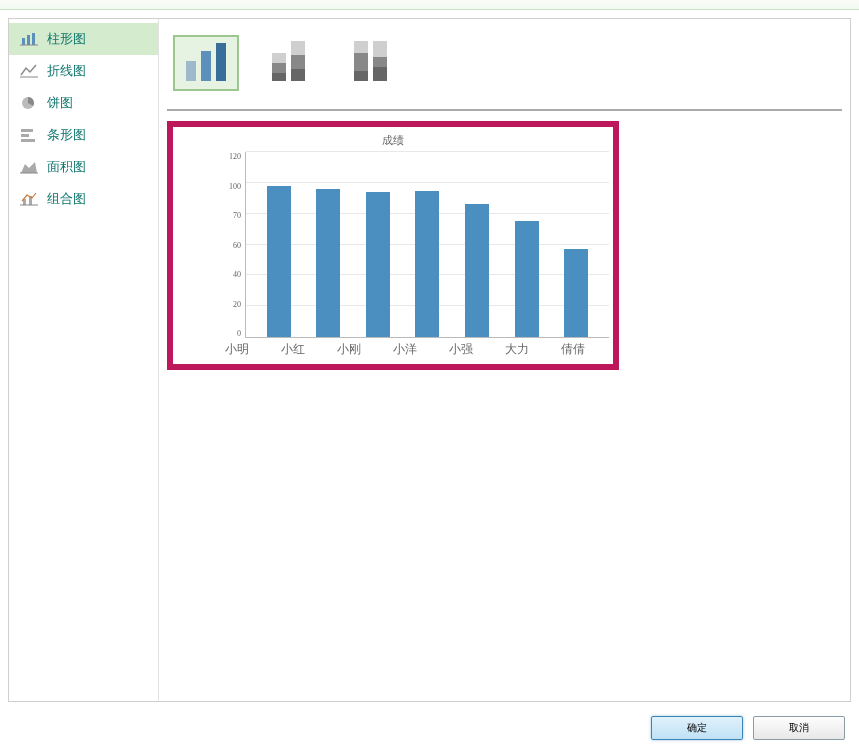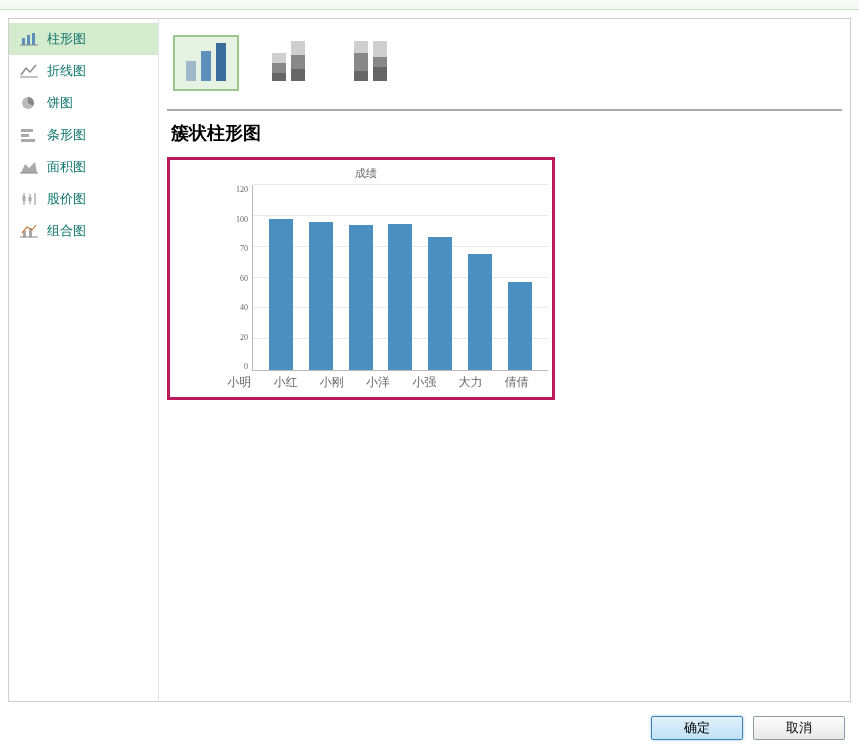--- a/index.html
+++ b/index.html
@@ -32,34 +32,34 @@
 .subtype.stack .b { width: 14px; display: flex; flex-direction: column; }
 .subtype.stack .seg { width: 100%; }
 .subtype.stack .s1 { background: #cfcfcf; }
 .subtype.stack .s2 { background: #888; }
 .subtype.stack .s3 { background: #666; }
 
 .divider { border-top: 2px solid #aaa; margin-bottom: 10px; }
 
 .section-title { font-size: 18px; font-weight: bold; padding: 0 4px 12px 4px; }
 
-.preview-frame { border: 3px solid #be185d; width: 388px; padding: 6px 4px 4px 14px; }
+.preview-frame { border: 6px solid #be185d; width: 452px; padding: 6px 4px 4px 4px; }
 .preview-title { text-align: center; font-size: 11px; color: #666; font-family: SimSun; margin-bottom: 4px; }
 
 .chart { position: relative; height: 186px; display: flex; margin-left: 44px; }
 .y-axis { width: 24px; display: flex; flex-direction: column; justify-content: space-between; align-items: flex-end; padding-right: 4px; font-size: 8px; color: #666; font-family: SimSun; }
 .plot { flex: 1; position: relative; border-left: 1px solid #bbb; border-bottom: 1px solid #bbb; }
 .grid-line { position: absolute; left: 0; right: 0; border-top: 1px solid #e8e8e8; }
 .bars { position: absolute; left: 0; right: 0; bottom: 0; top: 0; display: flex; align-items: flex-end; justify-content: space-around; padding: 0 8px; }
 .bar { width: 24px; background: #4a8fc0; }
 
 .x-axis { display: flex; margin-left: 24px; justify-content: space-around; padding: 3px 8px 2px 8px; font-size: 12px; color: #666; font-family: SimSun; }
 
 .footer { height: 36px; display: flex; justify-content: flex-end; align-items: center; gap: 10px; padding-right: 14px; background: #fff; }
-.btn { width: 92px; height: 24px; border: 1px solid #8a9ba8; background: linear-gradient(#fdfdfd, #e8e8e8); font-size: 13px; cursor: pointer; border-radius: 2px; }
+.btn { width: 92px; height: 24px; border: 1px solid #8a9ba8; background: linear-gradient(#fdfdfd, #e8e8e8); font-size: 10px; cursor: pointer; border-radius: 2px; }
 .btn.primary { border: 1px solid #3a84b8; background: linear-gradient(#e1f1fb, #bfe2f6); box-shadow: 0 0 3px rgba(58,132,184,.5); }
 
 </style>
 </head>
 <body>
 
 <div class="dialog">
   <div class="titlebar"></div>
 
   <div class="body">
@@ -106,32 +106,20 @@
           <span>条形图</span>
         </div>
         <div class="sidebar-item">
           <span class="icon">
             <svg viewBox="0 0 18 16">
                 <polygon points="1,14 5,5 9,9 15,3 17,14" fill="#aaa"></polygon>
                 <line x1="0" y1="14" x2="18" y2="14" stroke="#888"></line>
               </svg>
           </span>
           <span>面积图</span>
-        </div>
-        <div class="sidebar-item">
-          <span class="icon">
-            <svg viewBox="0 0 18 16">
-                <line x1="4" y1="2" x2="4" y2="14" stroke="#888"></line>
-                <rect x="2.5" y="5" width="3" height="5" fill="#aaa"></rect>
-                <line x1="10" y1="3" x2="10" y2="13" stroke="#888"></line>
-                <rect x="8.5" y="6" width="3" height="4" fill="#aaa"></rect>
-                <line x1="15" y1="2" x2="15" y2="14" stroke="#888"></line>
-              </svg>
-          </span>
-          <span>股价图</span>
         </div>
         <div class="sidebar-item">
           <span class="icon">
             <svg viewBox="0 0 18 16">
                 <rect x="3" y="8" width="3" height="6" fill="#aaa"></rect>
                 <rect x="9" y="5" width="3" height="9" fill="#aaa"></rect>
                 <polyline points="2,10 7,4 12,7 16,2" fill="none" stroke="#d07a3a" stroke-width="1.2"></polyline>
                 <line x1="0" y1="14" x2="18" y2="14" stroke="#888"></line>
               </svg>
           </span>
@@ -166,21 +154,20 @@
             </span>
             <span class="b" style="height:40px">
               <span class="seg s1" style="height:16px"></span>
                 <span class="seg s2" style="height:10px"></span>
                 <span class="seg s3" style="height:14px"></span>
             </span>
           </div>
         </div>
 
         <div class="divider"></div>
-        <div class="section-title">簇状柱形图</div>
 
         <div class="preview-frame">
           <div class="preview-title">成绩</div>
           <div class="chart">
             <div class="y-axis" id="y-axis">
                 <span>120</span>
                 <span>100</span>
                 <span>70</span>
                 <span>60</span>
                 <span>40</span>

